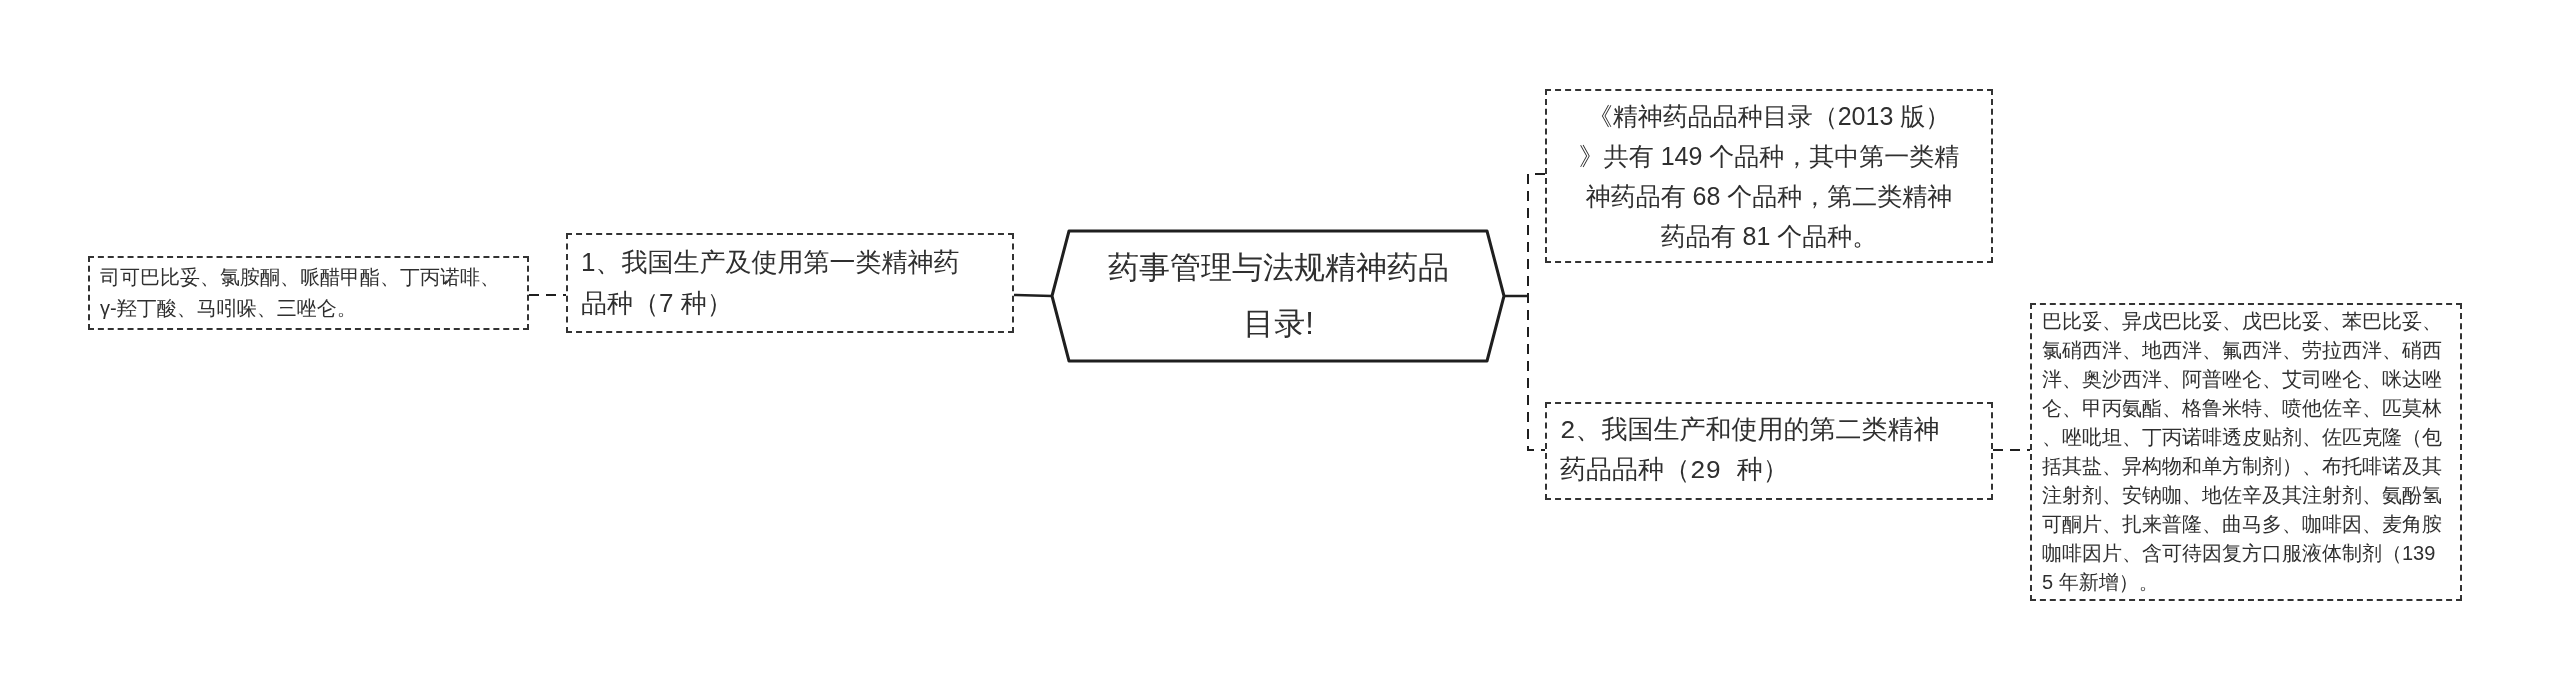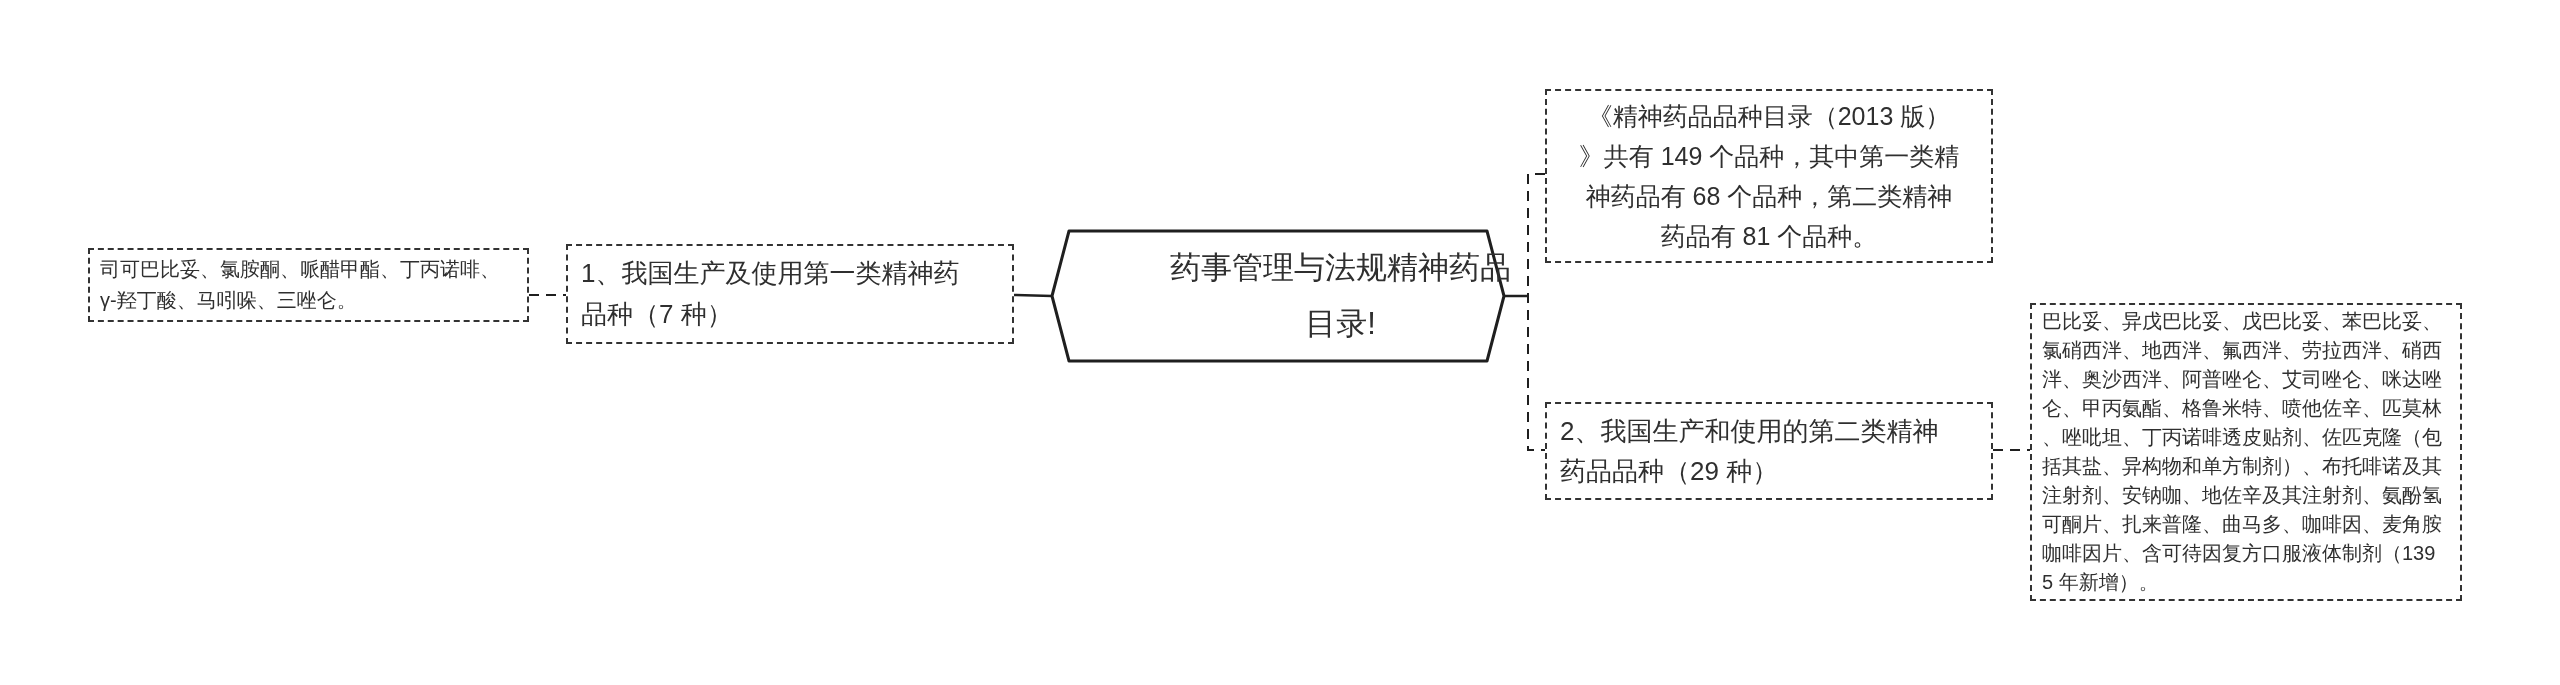--- a/index.html
+++ b/index.html
@@ -47,55 +47,56 @@
     text-align:left;
   }
   .dashed-box{
     border:2px dashed var(--border);
     background:var(--bg);
   }
   .note{
     font-size:20px;
   }
   #note-left{
-    left:88px;top:248px;
+    left:88px;top:256px;
     width:441px;min-height:73px;
     line-height:31px;
     padding:4px 10px;
   }
   #topic-1{
-    left:566px;top:244px;
+    left:566px;top:233px;
     width:448px;min-height:100px;
     font-size:26px;
     line-height:41px;
     padding:7px 13px;
   }
   #branch-summary{
     left:1545px;top:89px;
     width:448px;min-height:171px;
     font-size:25px;
     line-height:40px;
     padding:5px 12px;
     text-align:center;
   }
   #topic-2{
     left:1545px;top:402px;
     width:448px;min-height:97px;
     font-size:26px;
     line-height:40px;
     padding:7px 13px;
+    font-family:Liberation Mono, monospace;
   }
   #note-right{
     left:2030px;top:303px;
     width:432px;min-height:292px;
     line-height:29px;
     padding:2px 10px;
   }
   #center-topic{
-    left:1114px;top:230px;
+    left:1052px;top:230px;
     width:453px;height:131px;
     display:flex;
     align-items:center;
     justify-content:center;
     text-align:center;
     font-size:31px;
     line-height:56px;
     background:transparent;
   }
 </style>

